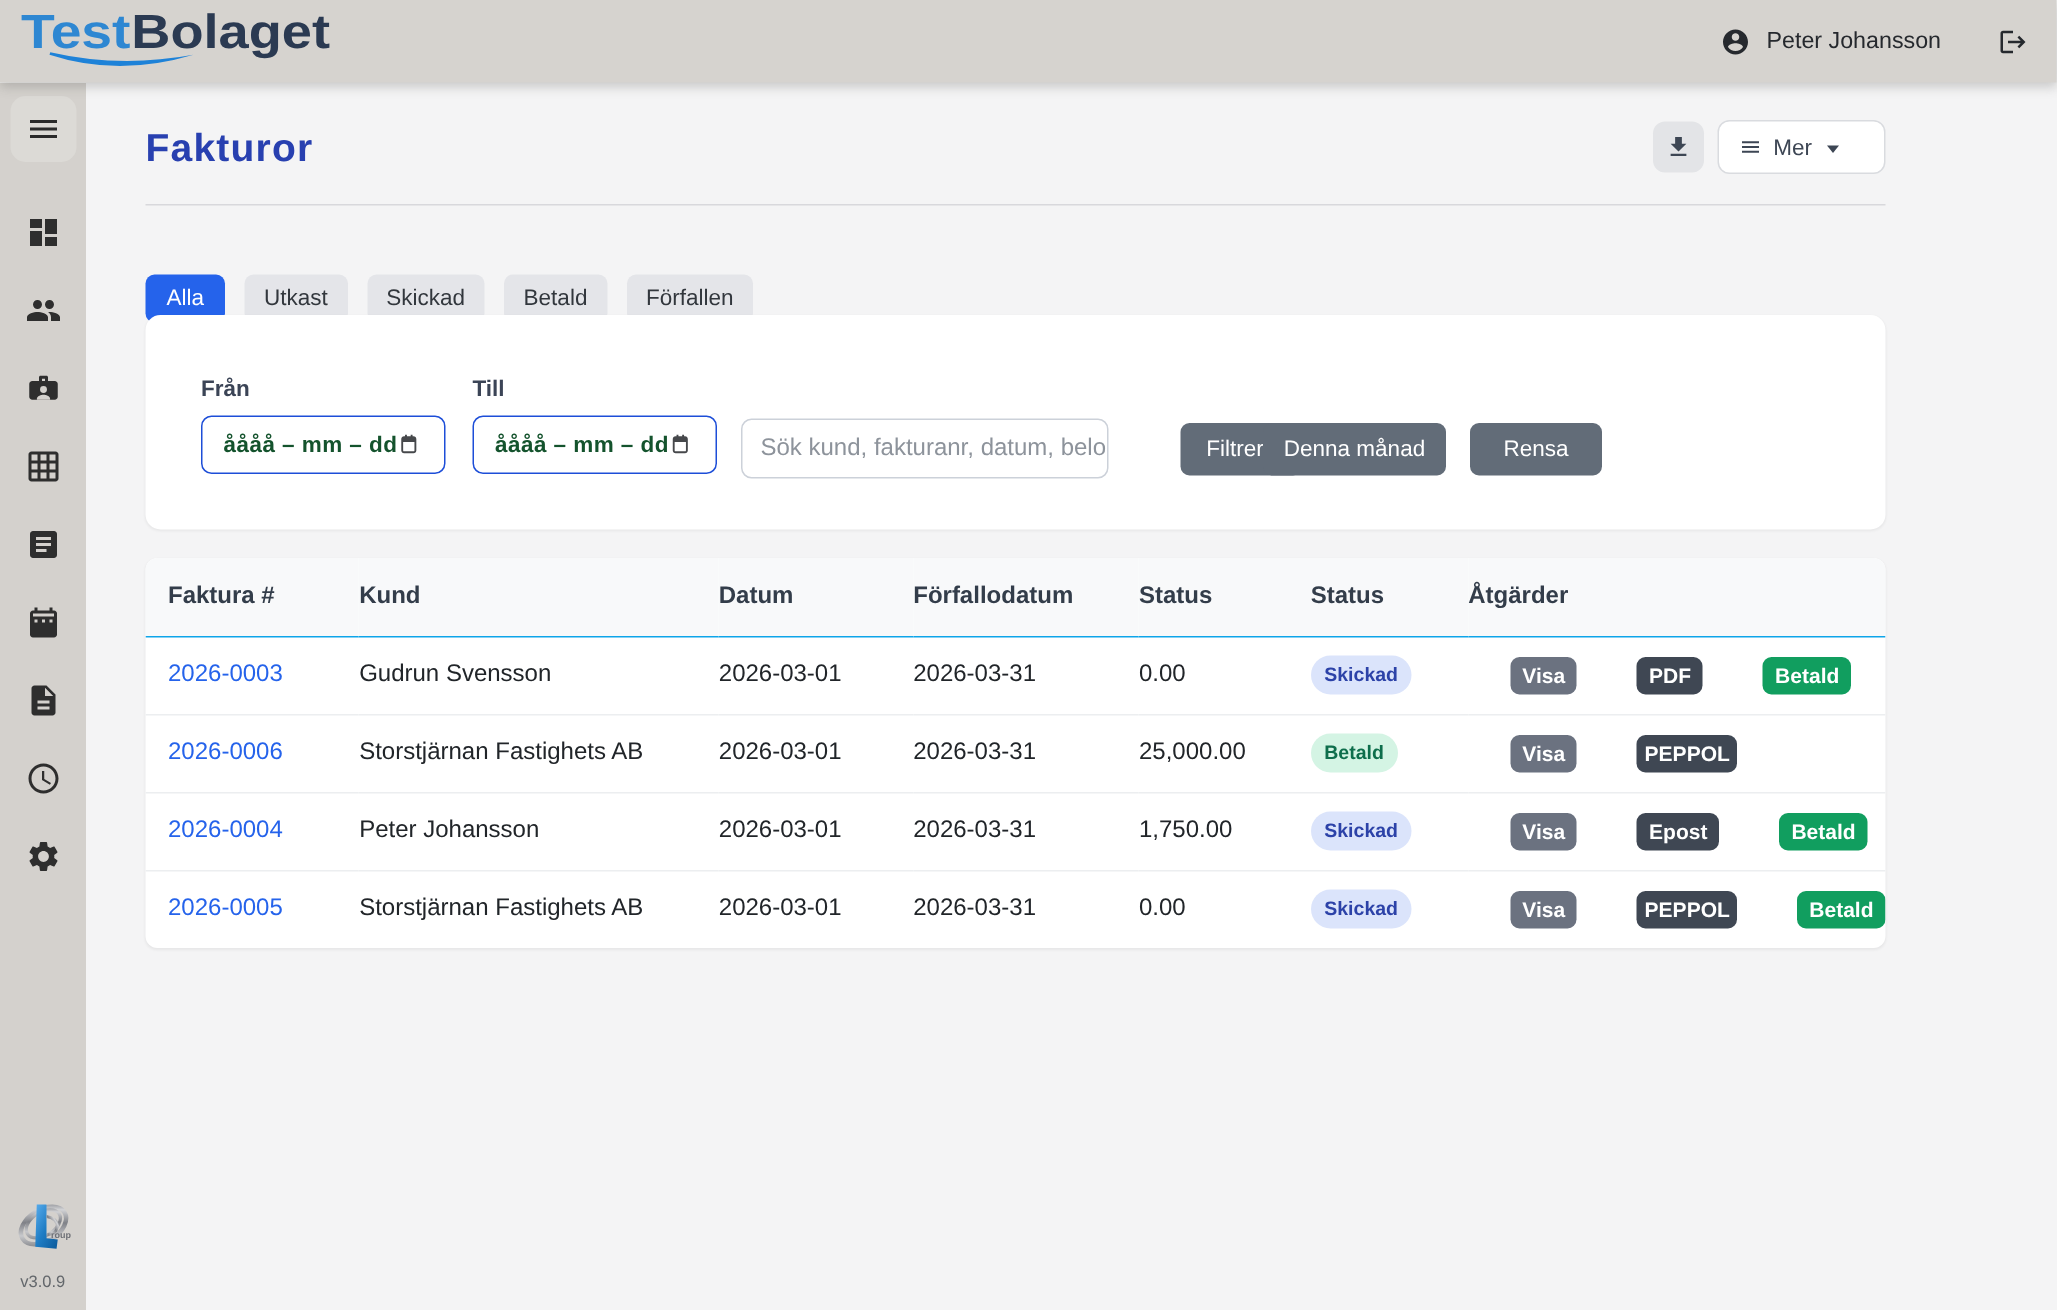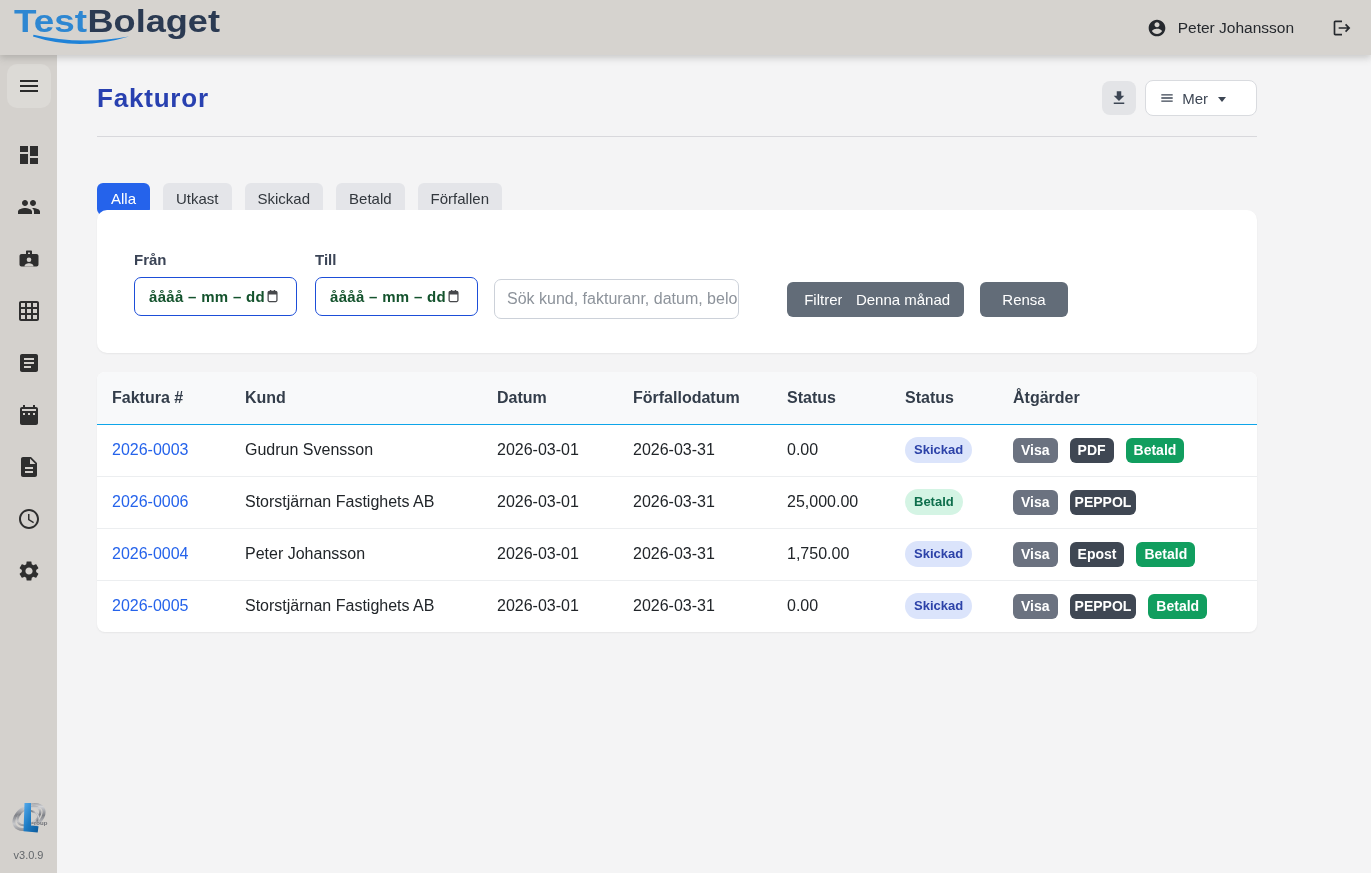--- a/index.html
+++ b/index.html
@@ -139,21 +139,21 @@
   a.inv { color: #2563eb; text-decoration: none; font-weight: 500; }
   .pill {
     display: inline-block; font-size: 13px; font-weight: bold;
     padding: 5px 9px; border-radius: 13px; line-height: 16px;
   }
   .pill.skickad { background: #dbe4fb; color: #2c42a8; }
   .pill.betald { background: #d4f4e4; color: #0e6e4c; }
   .acts { display: flex; gap: 12px; align-items: center; }
   .abtn {
     font-size: 14px; font-weight: bold; color: #fff;
-    padding: 4px 8px; border-radius: 6px; line-height: 17px;
+    padding: 4px 8px; border-radius: 6px; line-height: 17px; margin-left: 28px;
   }
   .abtn.visa { background: #6b7280; }
   .abtn.dark { background: #3f4753; }
   .abtn.green { background: #119e5f; }
   .abtn.pep { padding: 4px 5px; }
 </style>
 </head>
 <body>
 
 <div class="main">

